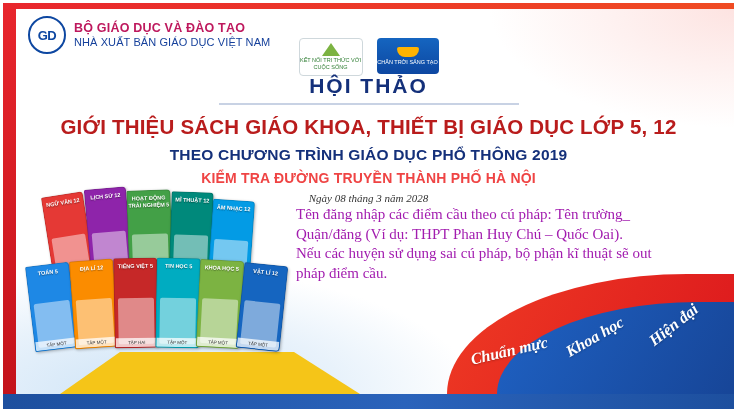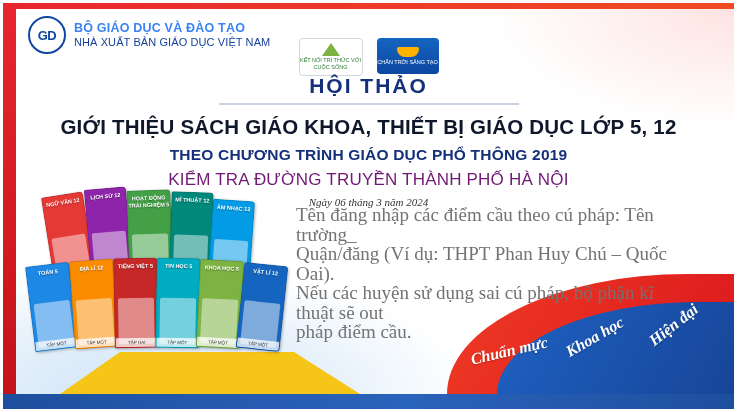--- a/index.html
+++ b/index.html
@@ -112,21 +112,21 @@
     border: 2px solid #0d47a1;
     display: flex;
     align-items: center;
     justify-content: center;
     color: #0d47a1;
     font-weight: bold;
     font-size: 13px;
     letter-spacing: -0.5px;
   }
   .moet-text-line1 {
-    color: #3b82f6;
+    color: #be185d;
     font-weight: bold;
     font-size: 12.5px;
     letter-spacing: 0.2px;
     line-height: 14px;
   }
   .moet-text-line2 {
     color: #15409b;
     font-size: 11px;
     line-height: 14px;
     letter-spacing: 0.1px;
@@ -193,58 +193,58 @@
     letter-spacing: 2px;
     margin-bottom: 4px;
   }
   .divider-line {
     width: 300px;
     height: 2px;
     background: #c8d2e4;
     margin: 5px auto 9px auto;
   }
   .title-main {
-    color: #0f172a;
+    color: #b91c1c;
     font-weight: bold;
     font-size: 20.5px;
     letter-spacing: 0.2px;
     line-height: 25px;
     margin-bottom: 7px;
   }
   .title-sub1 {
     color: #14307a;
     font-weight: bold;
     font-size: 15.5px;
     letter-spacing: 0.2px;
     margin-bottom: 6px;
   }
   .title-sub2 {
-    color: #701a75;
-    font-weight: normal;
-    font-size: 17px;
+    color: #ef4444;
+    font-weight: bold;
+    font-size: 14px;
     letter-spacing: 0.2px;
     margin-bottom: 6px;
   }
   .date-line {
     color: #333333;
     font-family: "Liberation Serif", serif;
     font-style: italic;
     font-size: 11px;
   }
 
   
   .note-block {
     position: absolute;
     left: 296px;
     top: 205px;
     width: 400px;
     z-index: 20;
-    color: #737373;
+    color: #a21caf;
     font-family: "Liberation Serif", serif;
-    font-size: 19px;
+    font-size: 15px;
     line-height: 19.5px;
   }
   .note-block p { margin: 0; }
 
   
   .books {
     position: absolute;
     left: 14px;
     top: 186px;
     width: 290px;
@@ -347,21 +347,21 @@
       <div>CHÂN TRỜI SÁNG TẠO</div>
     </div>
   </div>
 
   <div class="title-block">
     <div class="hoi-thao">HỘI THẢO</div>
     <div class="divider-line"></div>
     <div class="title-main">GIỚI THIỆU SÁCH GIÁO KHOA, THIẾT BỊ GIÁO DỤC LỚP 5, 12</div>
     <div class="title-sub1">THEO CHƯƠNG TRÌNH GIÁO DỤC PHỔ THÔNG 2019</div>
     <div class="title-sub2">KIỂM TRA ĐƯỜNG TRUYỀN THÀNH PHỐ HÀ NỘI</div>
-    <div class="date-line">Ngày 06 tháng 3 năm 2024</div>
+    <div class="date-line">Ngày 08 tháng 3 năm 2028</div>
   </div>
 
   <div class="note-block">
     <p>Tên đăng nhập các điểm cầu theo cú pháp: Tên trường_</p>
     <p>Quận/đăng (Ví dụ: THPT Phan Huy Chú – Quốc Oai).</p>
     <p>Nếu các huyện sử dụng sai cú pháp, bộ phận kĩ thuật sẽ out</p>
     <p>pháp điểm cầu.</p>
   </div>
 
   <div class="books">

